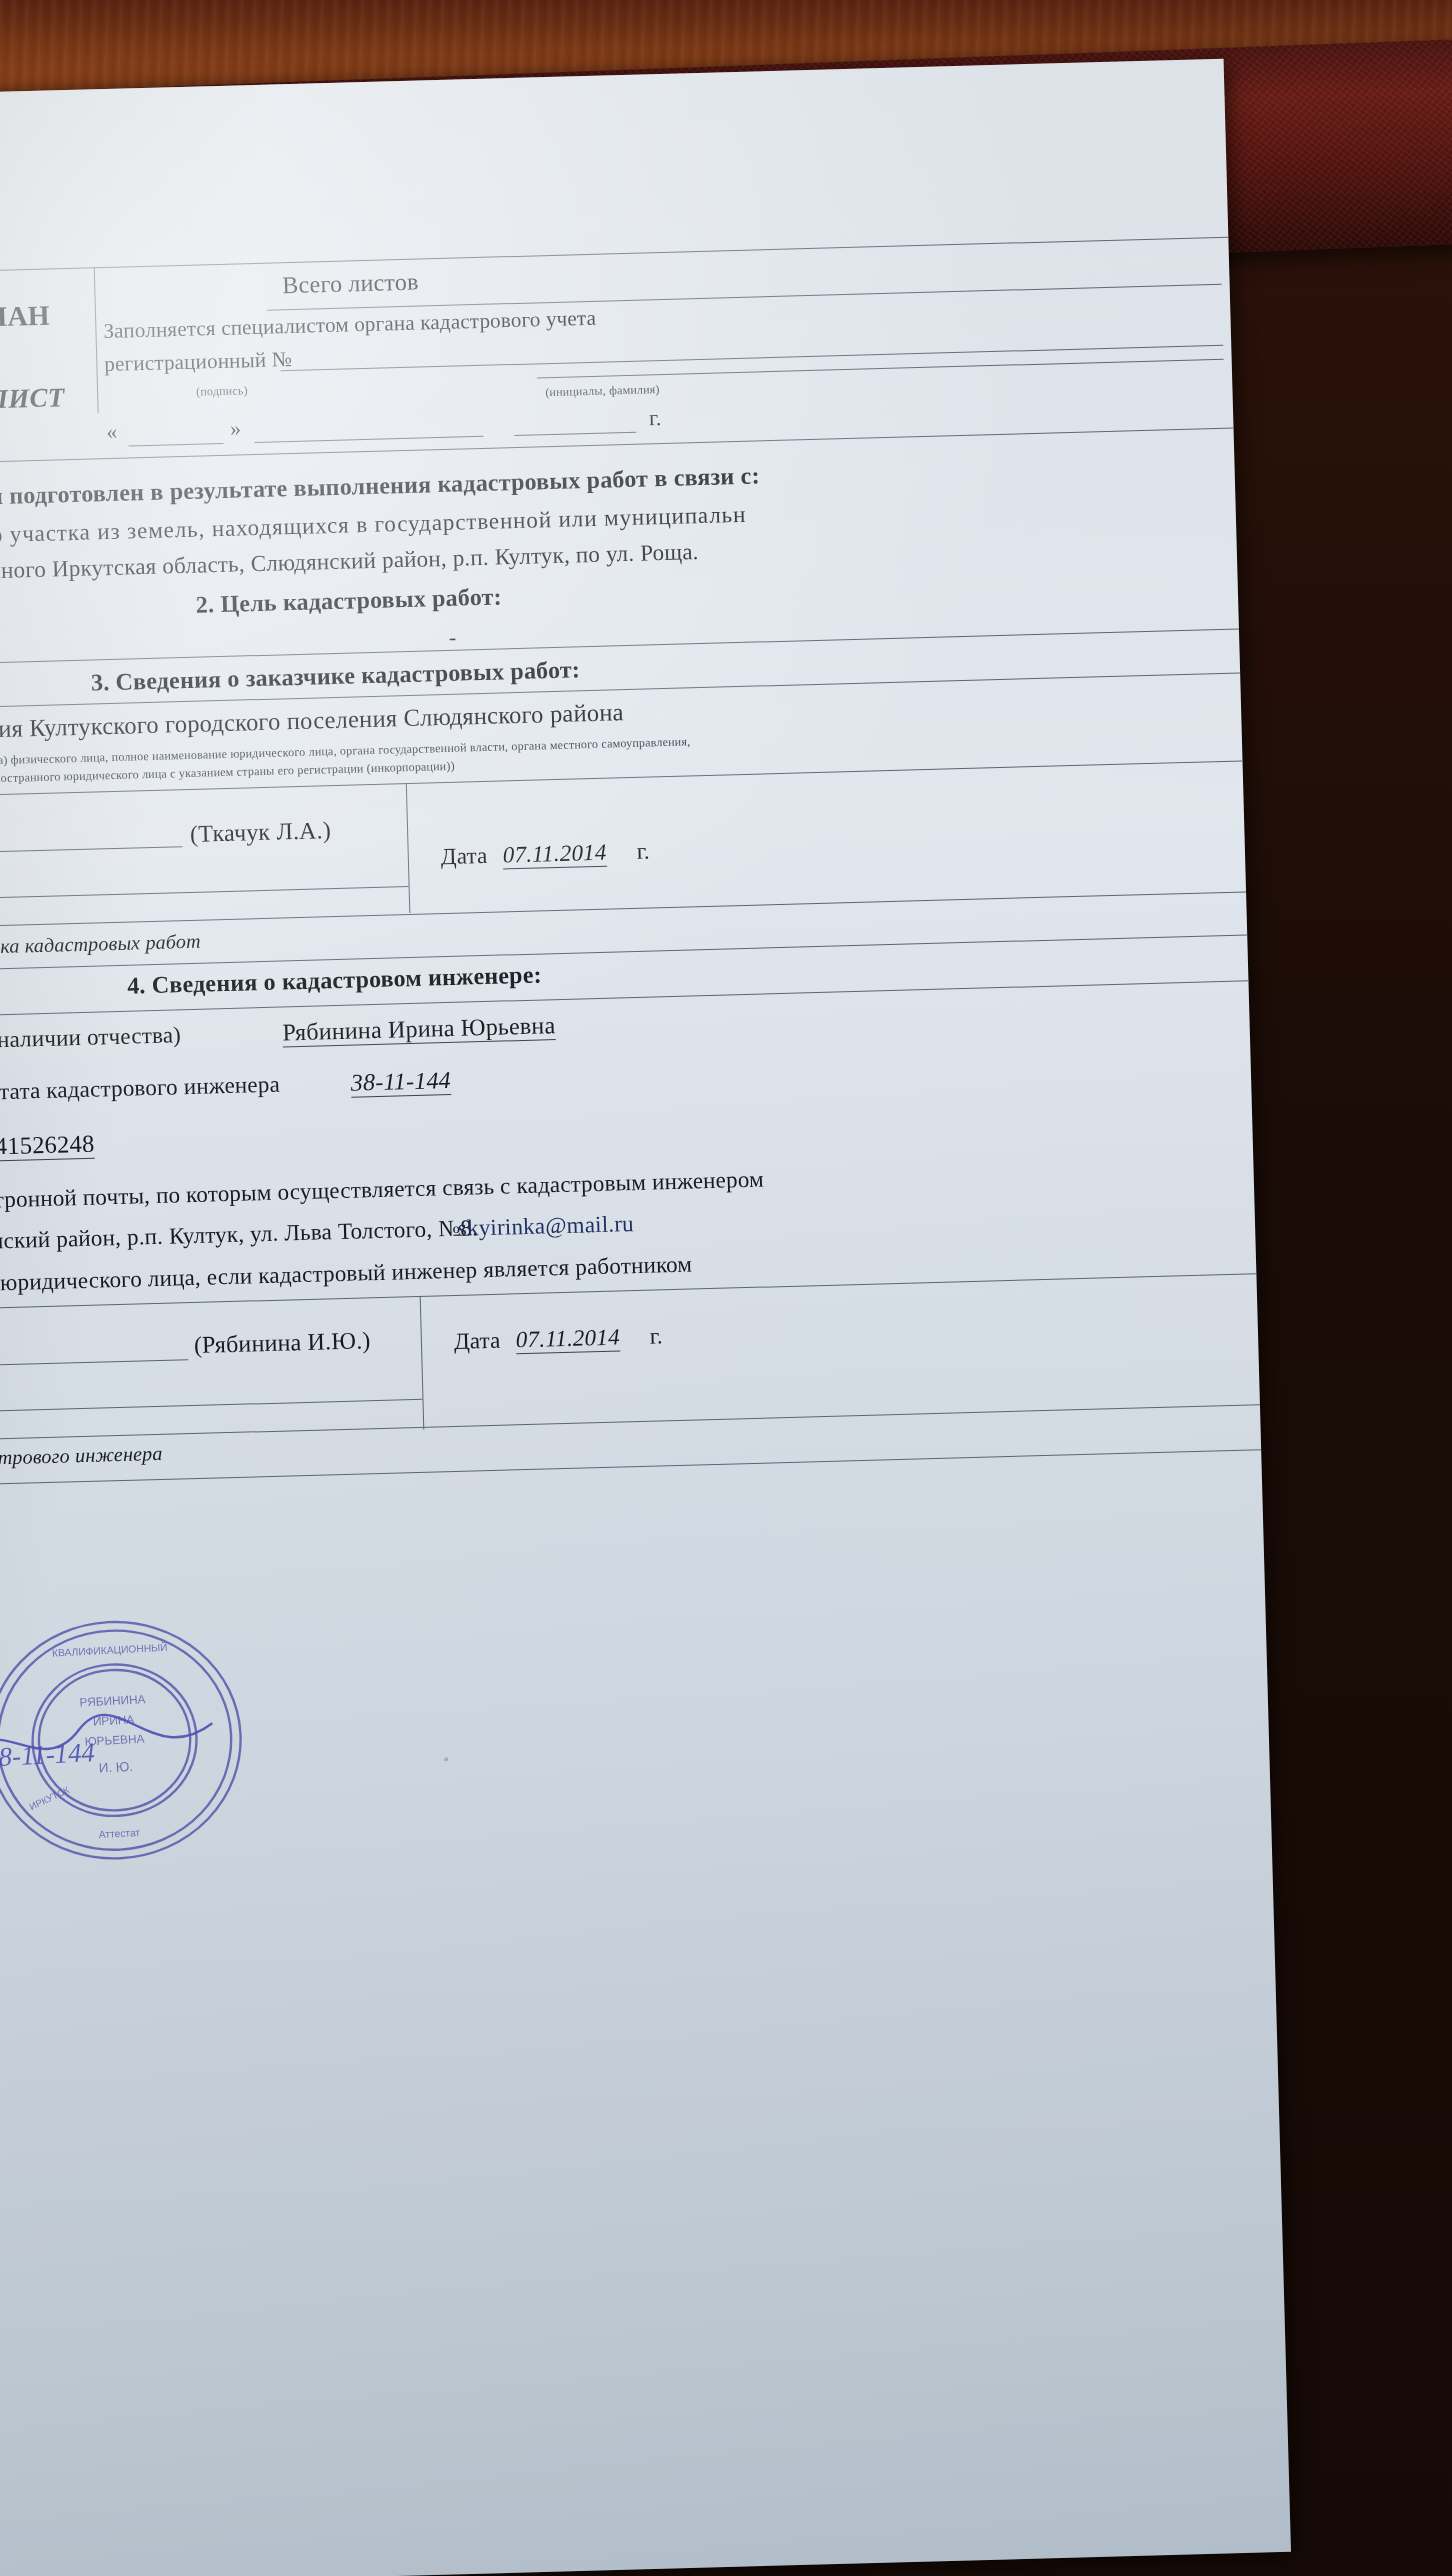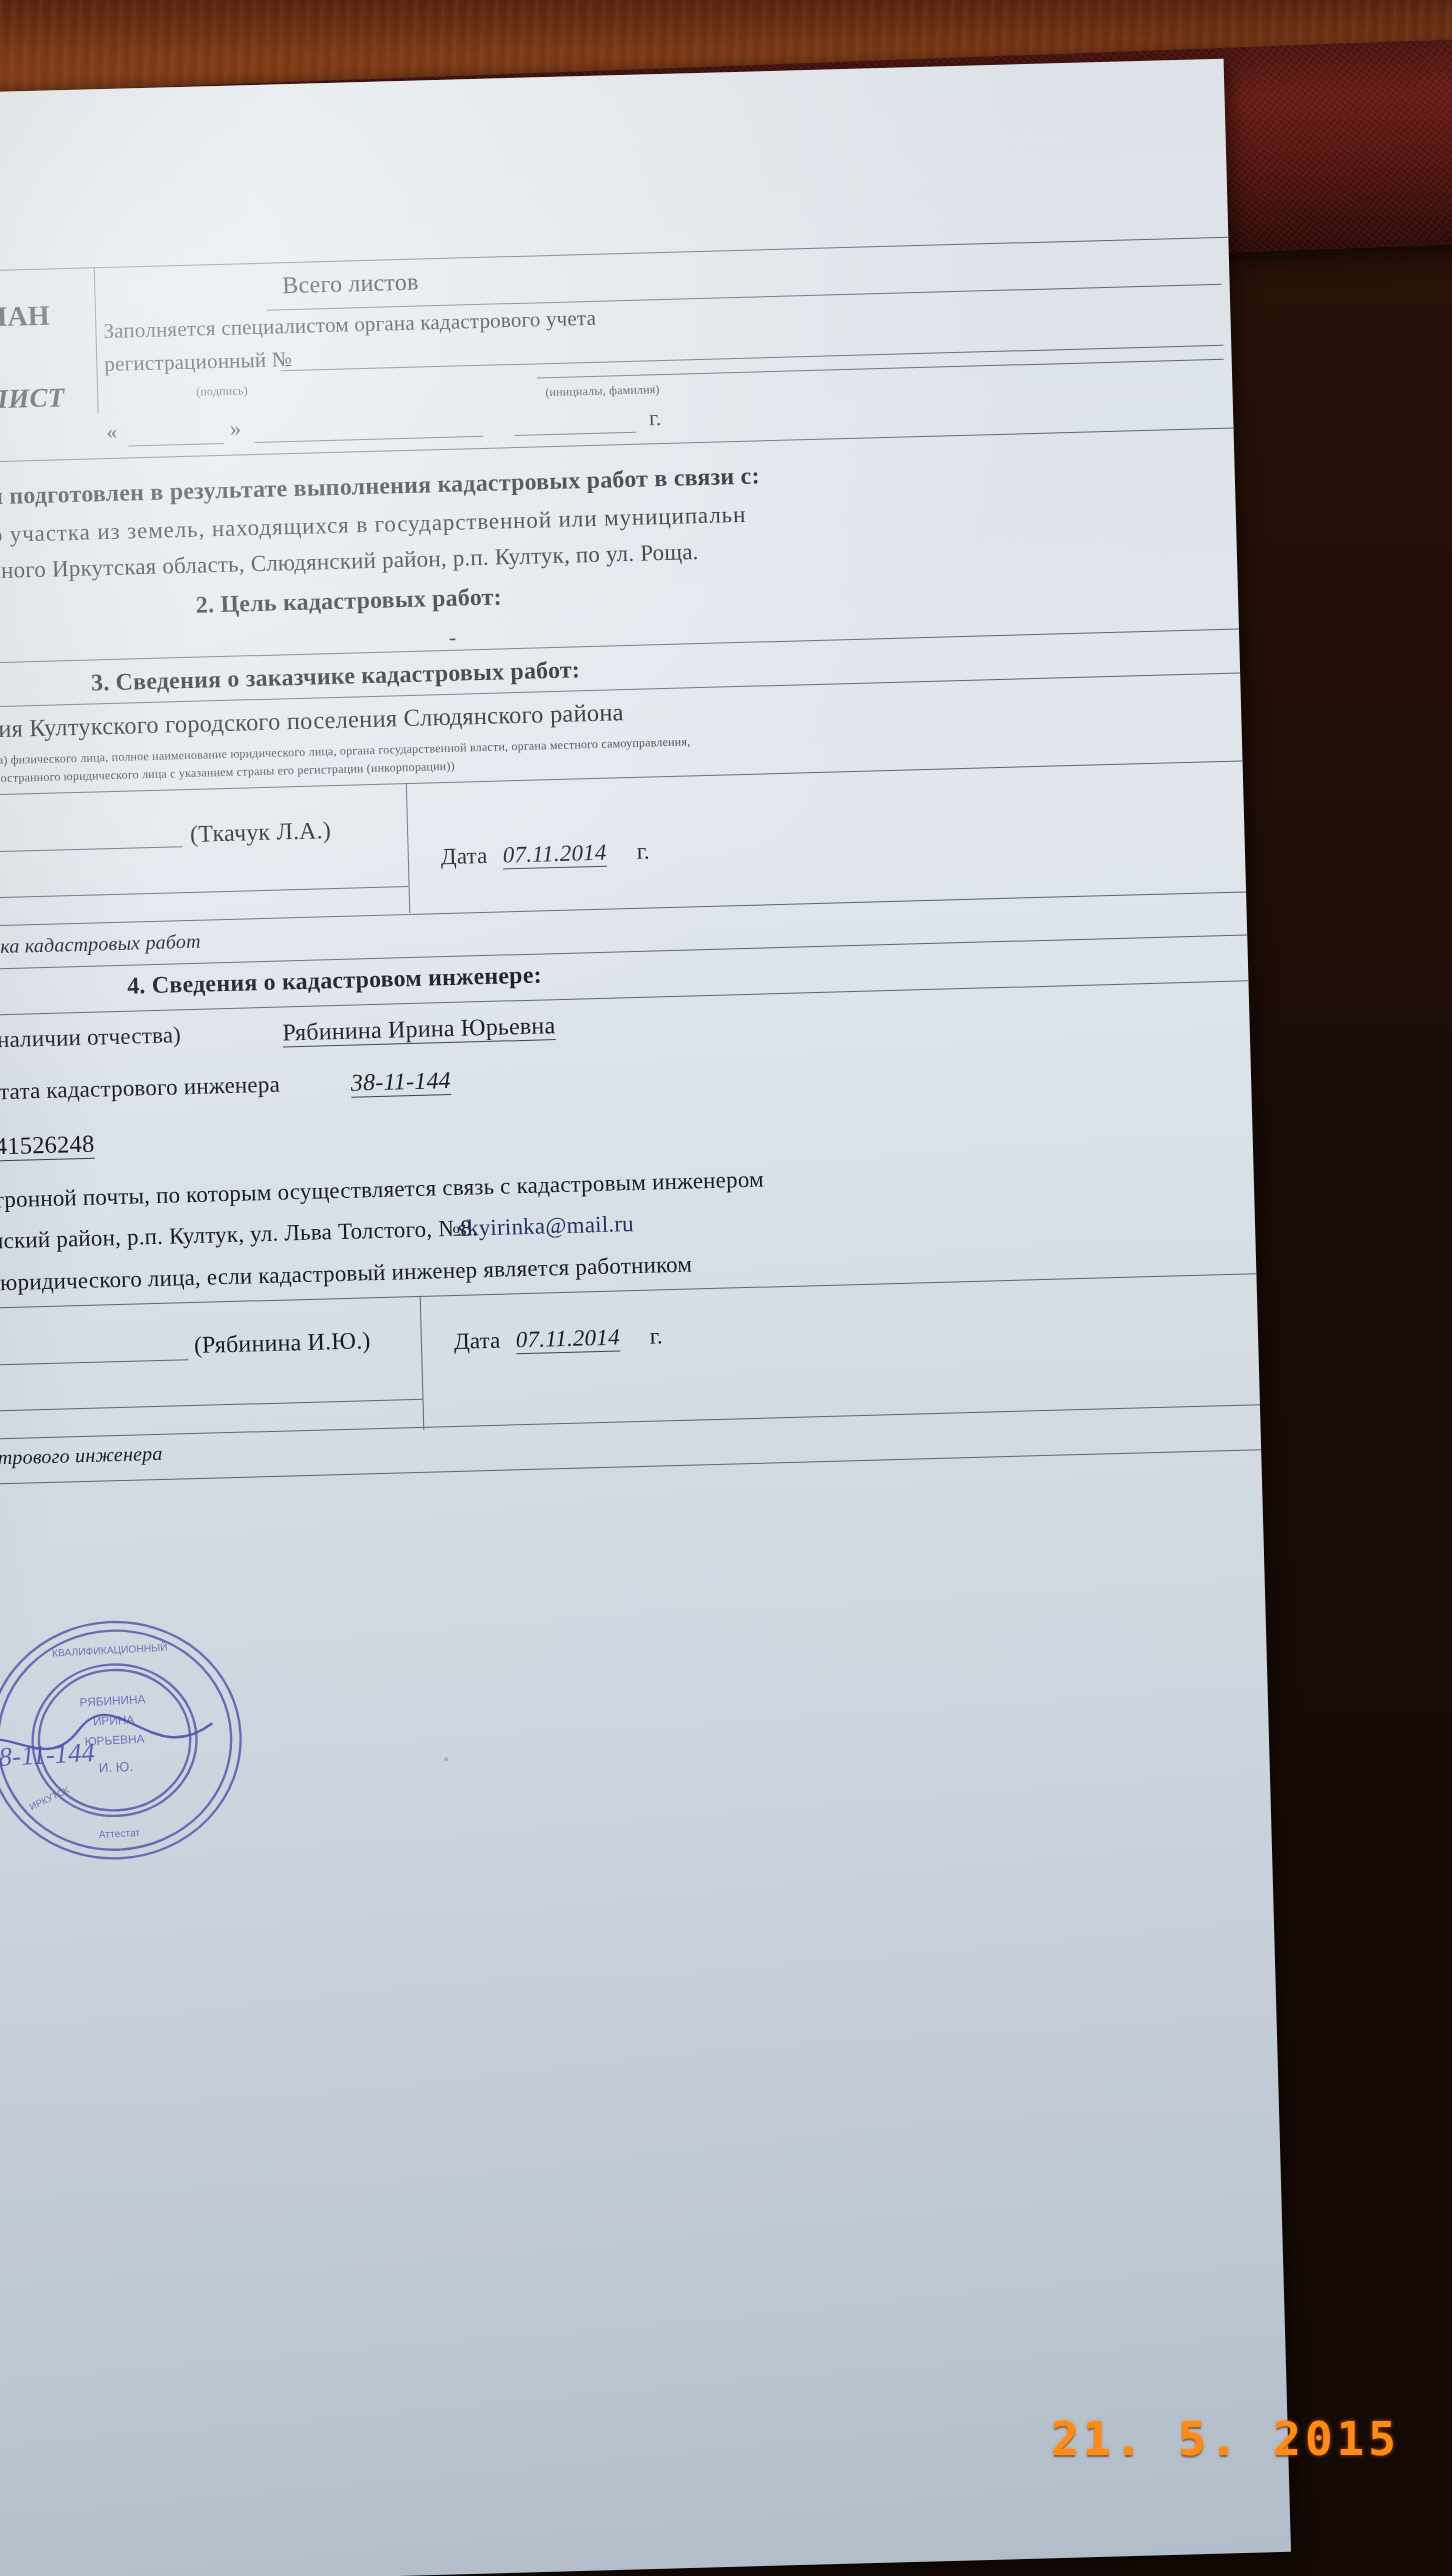--- a/index.html
+++ b/index.html
@@ -255,15 +255,14 @@
         <text x="205" y="205" font-size="17" text-anchor="middle">И. Ю.</text>
         <text x="120" y="238" font-size="12" text-anchor="middle" transform="rotate(-22 120 238)">ИРКУТСК</text>
       </g>
       <g opacity="0.9">
         <text x="40" y="190" font-size="34" fill="#2f34a8" font-family="Liberation Serif, serif" font-style="italic">38-11-144</text>
       </g>
       <path d="M20 175 C 60 120, 110 210, 160 150 S 250 205, 330 150" stroke="#2f34a8" stroke-width="3" fill="none" opacity=".9"></path>
     </svg>
   </div>
 
-  <div class="camdate">21. 5. 2015</div>
 </div>
 
 
 </body></html>

